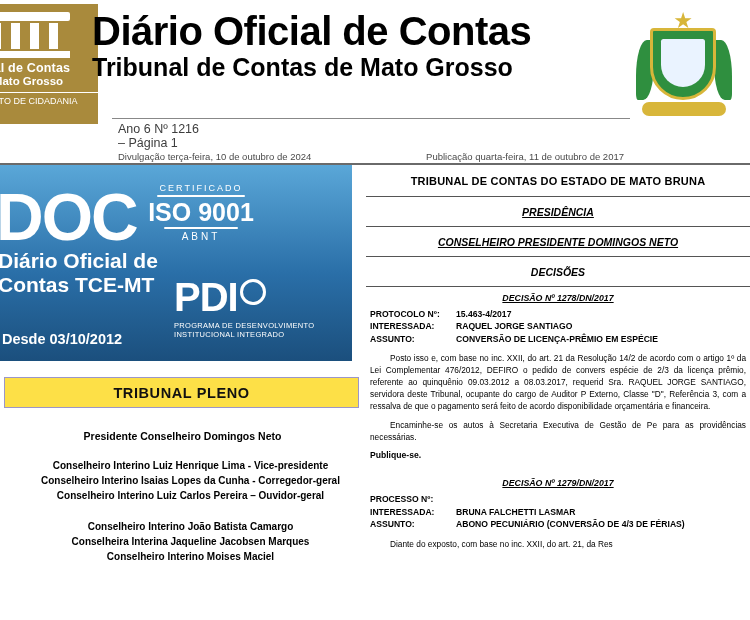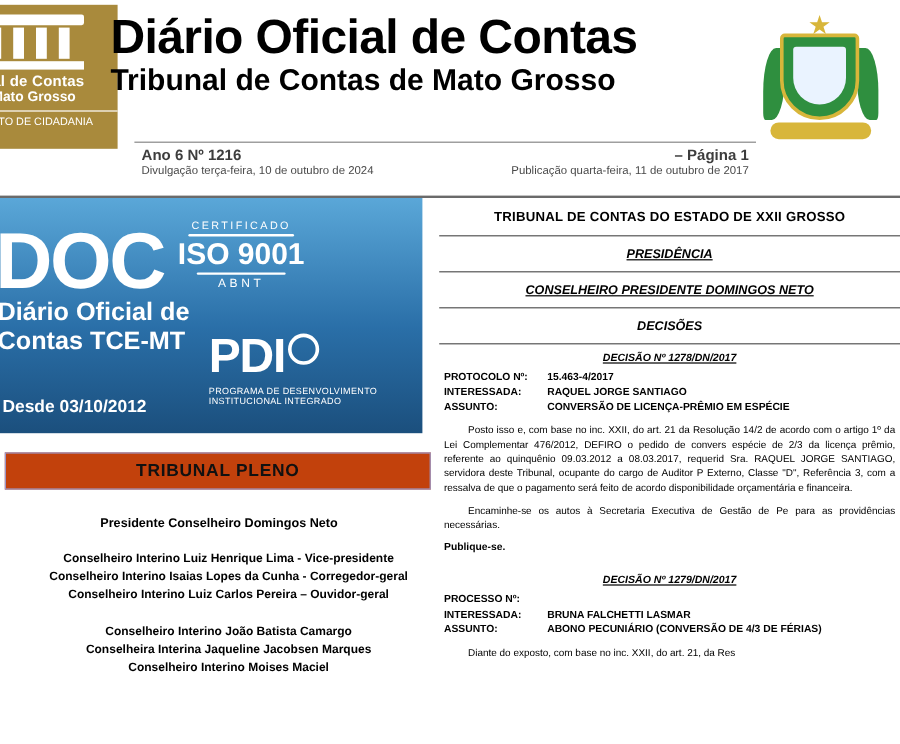--- a/index.html
+++ b/index.html
@@ -55,22 +55,23 @@
   .title-sub {
     font-size:25px; font-weight:bold; line-height:1.1; margin-top:2px;
   }
   .issue-bar {
     position:absolute; left:112px; top:118px; right:120px;
     border-top:1px solid #888;
     padding-top:3px;
   }
   .issue-row1 {
     display:flex; justify-content:space-between;
-    font-size:12.5px; font-weight:bold; color:#3d3d3d;
+    font-size:12.5px; font-weight:normal; color:#3d3d3d;
     padding:0 6px;
+    flex-direction:column;
   }
   .issue-row2 {
     display:flex; justify-content:space-between;
     font-size:9.5px; color:#4a4a4a; padding:1px 6px 0 6px;
   }
   .coat {
     position:absolute; right:18px; top:6px;
     width:96px; height:132px;
   }
   .coat .shield {
@@ -144,21 +145,21 @@
   .pdi .pdi-circ {
     display:inline-block; width:26px; height:26px; border:3px solid #fff;
     border-radius:50%; vertical-align:6px; margin-left:2px;
   }
   .pdi .pdi-l1 { font-size:7.5px; letter-spacing:.3px; margin-top:4px; }
   .pdi .pdi-l2 { font-size:7.5px; letter-spacing:.3px; }
 
   
   .pleno-box {
     margin:16px 6px 0 4px;
-    background:#c2410c;
+    background:#fde047;
     border:1px solid #9b96c9;
     text-align:center;
     padding:7px 0 6px 0;
   }
   .pleno-box .t {
     font-size:14.5px; font-weight:bold; letter-spacing:.6px; color:#111;
   }
   .members { text-align:center; margin-top:22px; }
   .members .pres { font-size:10.5px; font-weight:bold; }
   .members .grp { margin-top:16px; }
@@ -280,21 +281,21 @@
       <div class="grp">
         <div>Conselheiro Interino João Batista Camargo</div>
         <div>Conselheira Interina Jaqueline Jacobsen Marques</div>
         <div>Conselheiro Interino Moises Maciel</div>
       </div>
     </div>
   </div>
 
   <div class="right-col">
 
-    <div class="doc-head">TRIBUNAL DE CONTAS DO ESTADO DE XXII GROSSO</div>
+    <div class="doc-head">TRIBUNAL DE CONTAS DO ESTADO DE MATO BRUNA</div>
     <div class="rule"></div>
 
     <div class="doc-line">PRESIDÊNCIA</div>
     <div class="rule"></div>
 
     <div class="doc-line">CONSELHEIRO PRESIDENTE DOMINGOS NETO</div>
     <div class="rule"></div>
 
     <div class="doc-line plain">DECISÕES</div>
     <div class="rule"></div>

